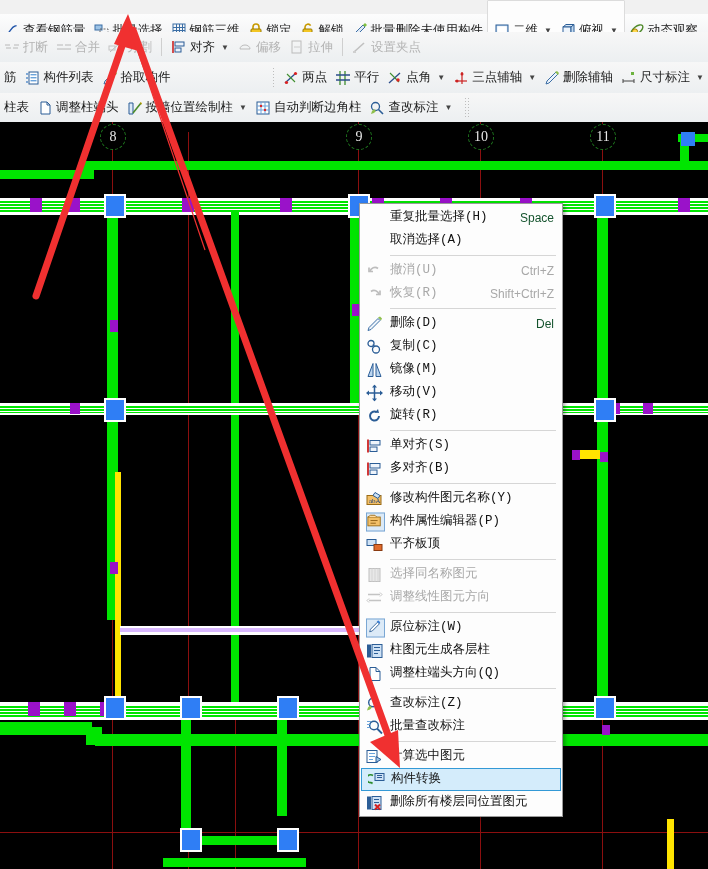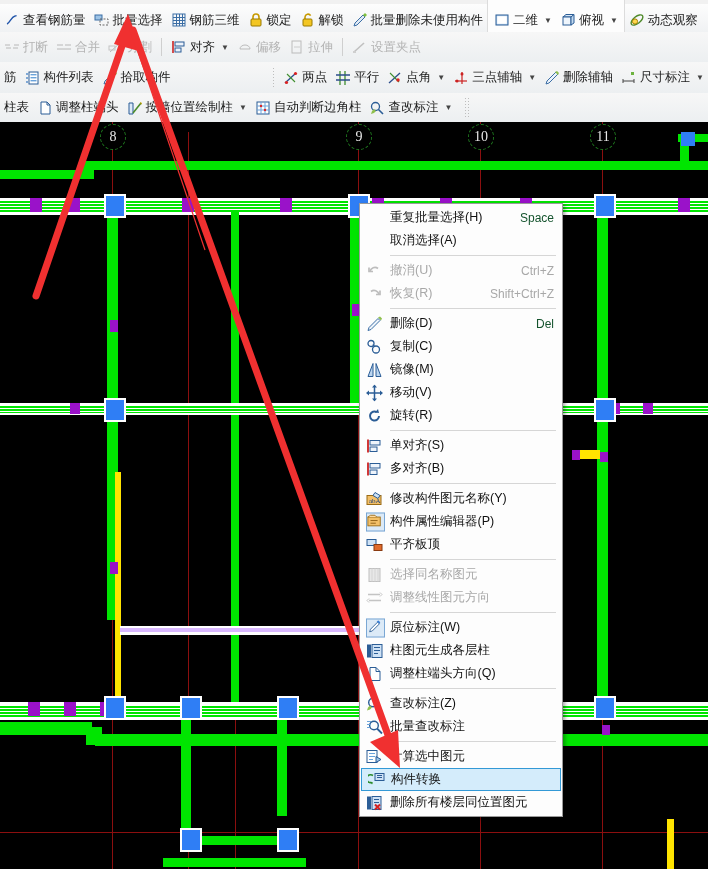--- a/index.html
+++ b/index.html
@@ -9,21 +9,21 @@
     background:#f0f0f0;
     -webkit-font-smoothing:antialiased;
   }
   #app{position:relative;width:708px;height:869px;}
 
   
   .toolbar-zone{position:absolute;left:0;top:0;width:708px;height:122px;
     background:#f1f1f1;overflow:hidden;}
   .tbrow{position:absolute;left:0;width:708px;display:flex;align-items:center;
     white-space:nowrap;}
-  .tbrow.r1{top:4px;height:32px;background:linear-gradient(#fdfdfd,#eef0f2);}
+  .tbrow.r1{top:14px;height:32px;background:linear-gradient(#fdfdfd,#eef0f2);}
   .tbrow.r2{top:32px;height:30px;background:linear-gradient(#f7f7f7,#eceff1);}
   .tbrow.r3{top:62px;height:31px;background:linear-gradient(#f7f7f7,#eceff1);}
   .tbrow.r4{top:93px;height:29px;background:linear-gradient(#f7f7f7,#eceff1);}
 
   .tbitem{display:flex;align-items:center;gap:3px;padding:1px 4px;height:26px;
     font-size:12.5px;color:#1a1a1a;cursor:default;}
   .tbitem.disabled{color:#b4b4b4;}
   .tbitem .lbl{line-height:1;}
   .tbsep{width:1px;height:18px;background:#cfcfcf;margin:0 5px;}
   .tbgrip{width:6px;height:22px;margin:0 3px;
@@ -57,21 +57,21 @@
 
   
   .ctxmenu{position:absolute;left:359px;top:203px;width:202px;
     background:#fdfdfd;border:1px solid #9a9a9a;
     box-shadow:2px 2px 4px rgba(0,0,0,.35);
     font-size:12.5px;color:#111;padding:2px 0;z-index:40;}
   .ctxmenu .gutter{position:absolute;left:1px;top:1px;bottom:1px;width:28px;
     background:#fdfdfd;}
   .mi{position:relative;display:flex;align-items:center;height:23px;
     padding-left:30px;padding-right:8px;cursor:default;}
-  .mi .mtext{flex:1;line-height:1;}
+  .mi .mtext{flex:1;line-height:1;font-family:Liberation Mono, monospace;}
   .mi .mkey{color:#14532d;font-size:12px;padding-left:10px;}
   .mi.dis .mtext,.mi.dis .mkey{color:#a8a8a8;}
   .mi.sel{background:#d4ecfb;border:1px solid #3399d6;height:21px;
     margin:0 1px;padding-left:29px;}
   .mi .micon{position:absolute;left:6px;top:50%;transform:translateY(-50%);
     width:17px;height:17px;}
   .msep{height:1px;background:#d6d6d6;margin:3px 6px 3px 30px;}
   .micon-box{border:1px solid #7aa7d4;background:#dceaf7;}
 
   

